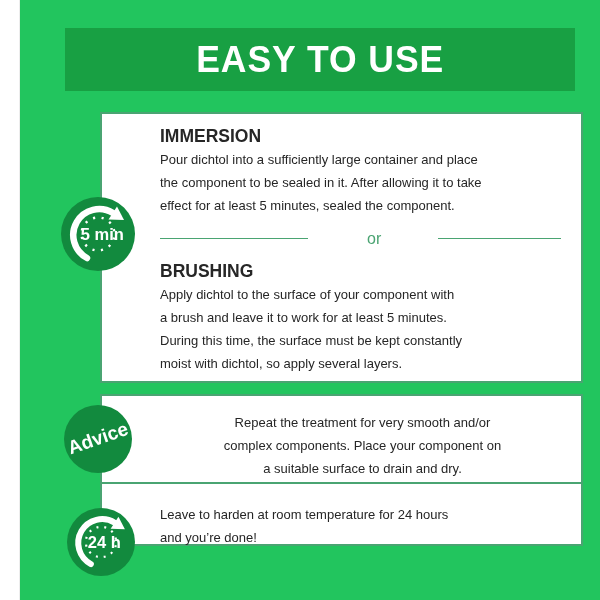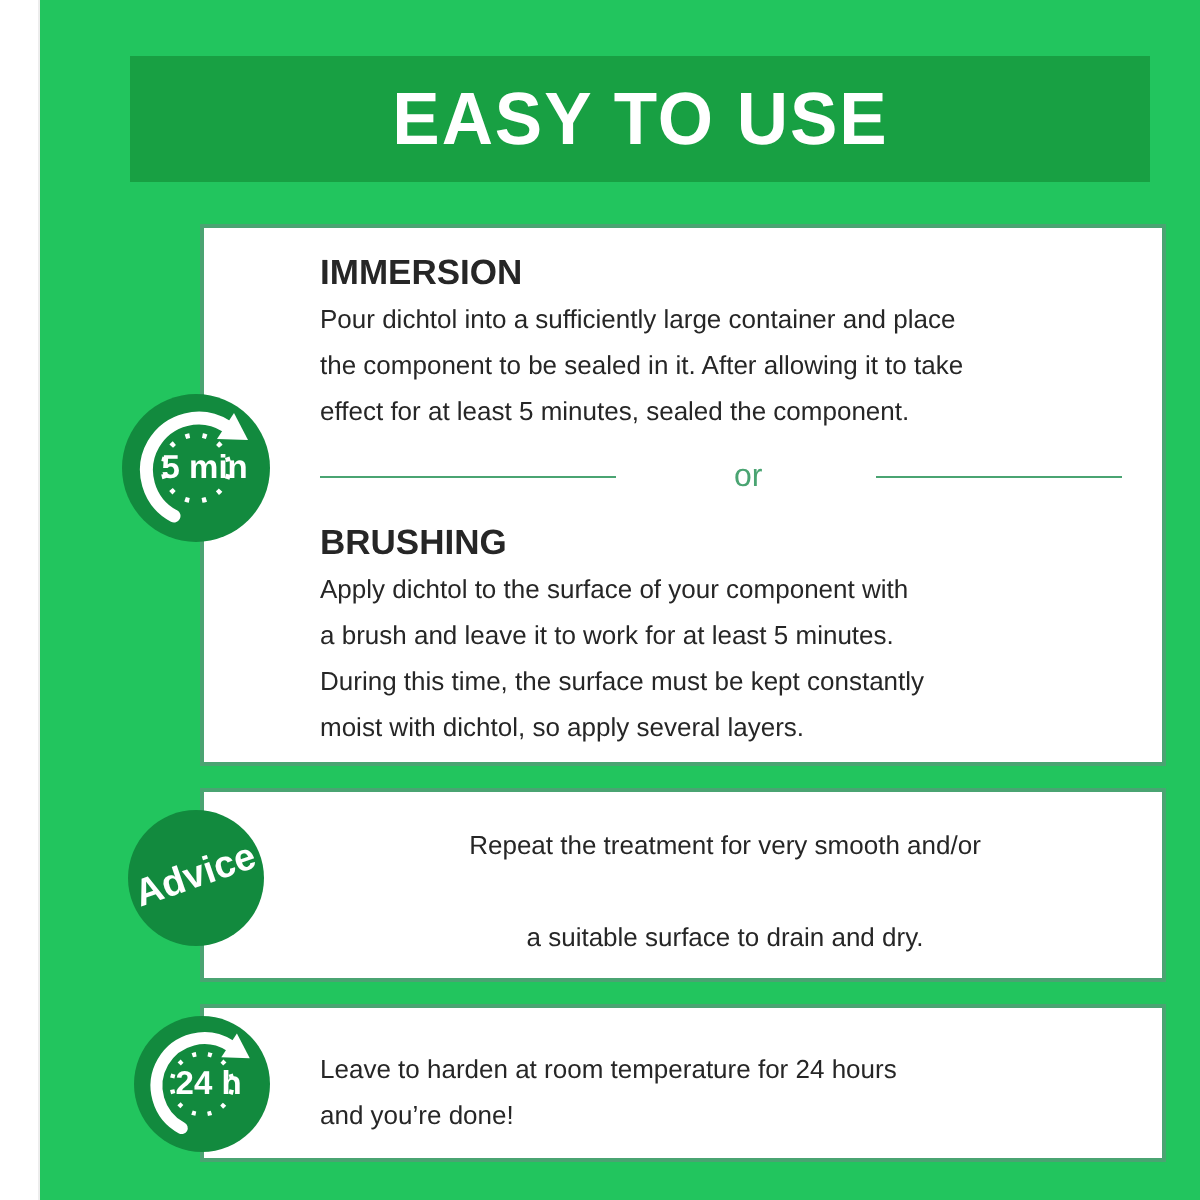--- a/index.html
+++ b/index.html
@@ -25,21 +25,21 @@
     color:#fff; font-weight:700; font-size:37px; letter-spacing:1px;
     transform:scaleX(.96); white-space:nowrap;
   }
   
   .box {
     position:absolute; left:80px; width:483px; background:#fff;
     border:2px solid var(--line_green);
   }
   .box-usage  { top:112px; height:271px; padding:11px 16px 0 58px; }
   .box-advice { top:394px; height:97px;  padding:15px 16px 0 58px;text-align:center; }
-  .box-harden { top:502px; height:79px;  padding:19px 16px 0 58px; }
+  .box-harden { top:482px; height:64px;  padding:19px 16px 0 58px; }
   .body-text { font-size:13px; line-height:23px; }
   .body-text .b, .b { font-weight:400; }
   .section-heading { font-size:17.5px; font-weight:700; line-height:23px; }
   
   .or-divider {
     display:flex; align-items:center; height:23px; margin:10px 0 10px 0;gap:31px;
   }
   .or-line { height:1.5px; background:var(--line_green); }
   .or-line-left  { width:148px; }
   .or-line-right { flex:1; margin-right:4px; }
@@ -84,21 +84,21 @@
       <div class="or-line or-line-left"></div>
       <div class="or-label">or</div>
       <div class="or-line or-line-right"></div>
     </div>
 
     <div class="section-heading">BRUSHING</div>
     <div class="body-text"><span>Apply dichtol to the surface of your component with</span><br><span>a brush and leave it to work for </span><span class="b">at least 5 minutes</span><span>.</span><br><span>During this time, the surface </span><span class="b">must be kept constantly</span><br><span class="b">moist</span><span> with dichtol, so apply several layers.</span></div>
   </div>
 
   <div class="box box-advice">
-    <div class="body-text"><span>Repeat the treatment for very smooth and/or</span><br><br><span class="b">a suitable surface to drain and dry</span><span>.</span></div>
+    <div class="body-text"><span>Repeat the treatment for very smooth and/or</span><br><span>complex components. Place your component on</span><br><span class="b">a suitable surface to drain and dry</span><span>.</span></div>
   </div>
 
   <div class="box box-harden">
     <div class="body-text"><span class="b">Leave to harden at room temperature for 24 hours</span><br><span>and you’re done!</span></div>
   </div>
 
   <div class="badge badge-5min">
     <svg viewBox="0 0 74 74">
       <circle cx="37" cy="37" r="16.5" fill="none" stroke="#ffffff" stroke-width="2.4" stroke-dasharray="2.2 6.4" transform="rotate(12 37 37)"></circle>
       <path d="M 26 61 A 26 26 0 1 1 52 16" fill="none" stroke="#ffffff" stroke-width="6.5" stroke-linecap="round"></path>

